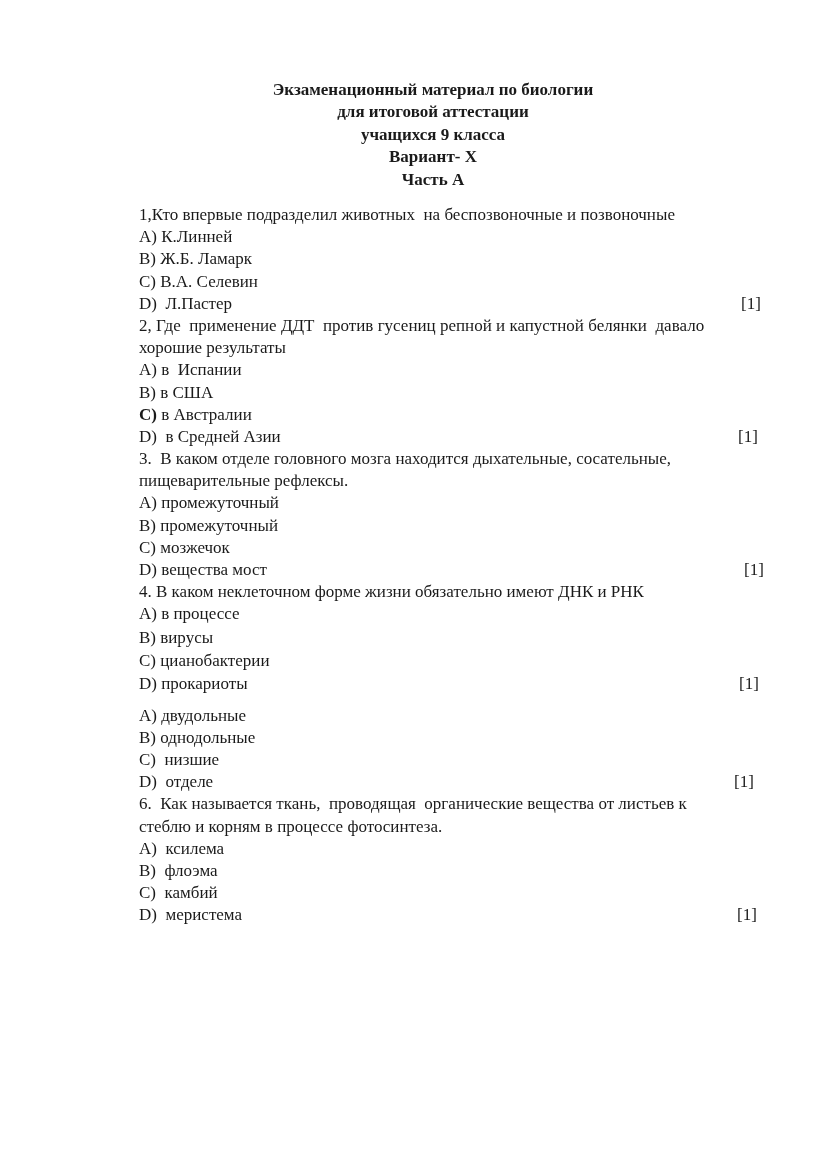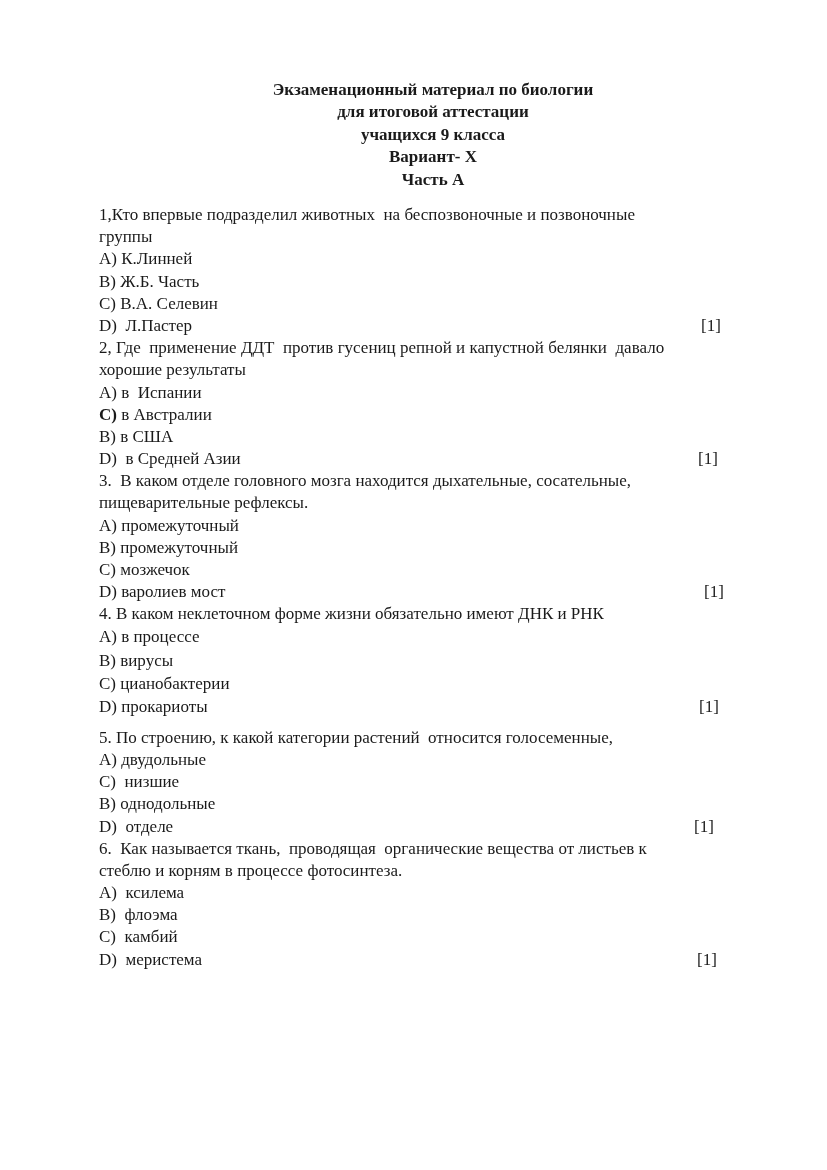--- a/index.html
+++ b/index.html
@@ -38,20 +38,21 @@
       left: 99px;
       top: 204px;
       width: 660px;
       font-size: 17px;
       line-height: 22.2px;
     }
     .line {
       position: relative;
       white-space: pre;
       height: 22.2px;
+      margin-left: 40px;
     }
     .score {
       position: absolute;
       top: 0;
       white-space: pre;
     }
     .opt-letter-bold { font-weight: bold; }
     .gap-q5 { height: 9px; }
   </style>
 </head>
@@ -64,60 +65,58 @@
     <div>для итоговой аттестации</div>
     <div>учащихся 9 класса</div>
     <div>Вариант- X</div>
     <div>Часть А</div>
   </div>
 
   <div class="body">
 
     <div>
       <div class="line">1,Кто впервые подразделил животных  на беспозвоночные и позвоночные</div>
-      <div class="line">группы</div>
       <div class="line"><span>A)</span><span> К.Линней</span></div>
-      <div class="line"><span>B)</span><span> Ж.Б. Часть</span></div>
+      <div class="line"><span>B)</span><span> Ж.Б. Ламарк</span></div>
       <div class="line"><span>C)</span><span> В.А. Селевин</span></div>
       <div class="line"><span>D)</span><span>  Л.Пастер</span><span class="score" style="left:602px">[1]</span></div>
     </div>
 
     <div>
       <div class="line">2, Где  применение ДДТ  против гусениц репной и капустной белянки  давало</div>
       <div class="line">хорошие результаты</div>
       <div class="line"><span>A)</span><span> в  Испании</span></div>
+      <div class="line"><span>B)</span><span> в США</span></div>
       <div class="line"><span class="opt-letter-bold">C)</span><span> в Австралии</span></div>
-      <div class="line"><span>B)</span><span> в США</span></div>
       <div class="line"><span>D)</span><span>  в Средней Азии</span><span class="score" style="left:599px">[1]</span></div>
     </div>
 
     <div>
       <div class="line">3.  В каком отделе головного мозга находится дыхательные, сосательные,</div>
       <div class="line">пищеварительные рефлексы.</div>
       <div class="line"><span>A)</span><span> промежуточный</span></div>
       <div class="line"><span>B)</span><span> промежуточный</span></div>
       <div class="line"><span>C)</span><span> мозжечок</span></div>
-      <div class="line"><span>D)</span><span> варолиев мост</span><span class="score" style="left:605px">[1]</span></div>
+      <div class="line"><span>D)</span><span> вещества мост</span><span class="score" style="left:605px">[1]</span></div>
     </div>
 
     <div>
       <div class="line">4. В каком неклеточном форме жизни обязательно имеют ДНК и РНК</div>
       <div class="line" style="height:24px"><span>A)</span><span> в процессе</span></div>
       <div class="line" style="height:23px"><span>B)</span><span> вирусы</span></div>
       <div class="line" style="height:23px"><span>C)</span><span> цианобактерии</span></div>
       <div class="line"><span>D)</span><span> прокариоты</span><span class="score" style="left:600px">[1]</span></div>
     </div>
 
     <div class="gap-q5"></div>
 
     <div>
-      <div class="line">5. По строению, к какой категории растений  относится голосеменные,</div>
       <div class="line"><span>A)</span><span> двудольные</span></div>
+      <div class="line"><span>B)</span><span> однодольные</span></div>
       <div class="line"><span>C)</span><span>  низшие</span></div>
-      <div class="line"><span>B)</span><span> однодольные</span></div>
       <div class="line"><span>D)</span><span>  отделе</span><span class="score" style="left:595px">[1]</span></div>
     </div>
 
     <div>
       <div class="line">6.  Как называется ткань,  проводящая  органические вещества от листьев к</div>
       <div class="line">стеблю и корням в процессе фотосинтеза.</div>
       <div class="line"><span>A)</span><span>  ксилема</span></div>
       <div class="line"><span>B)</span><span>  флоэма</span></div>
       <div class="line"><span>C)</span><span>  камбий</span></div>
       <div class="line"><span>D)</span><span>  меристема</span><span class="score" style="left:598px">[1]</span></div>

